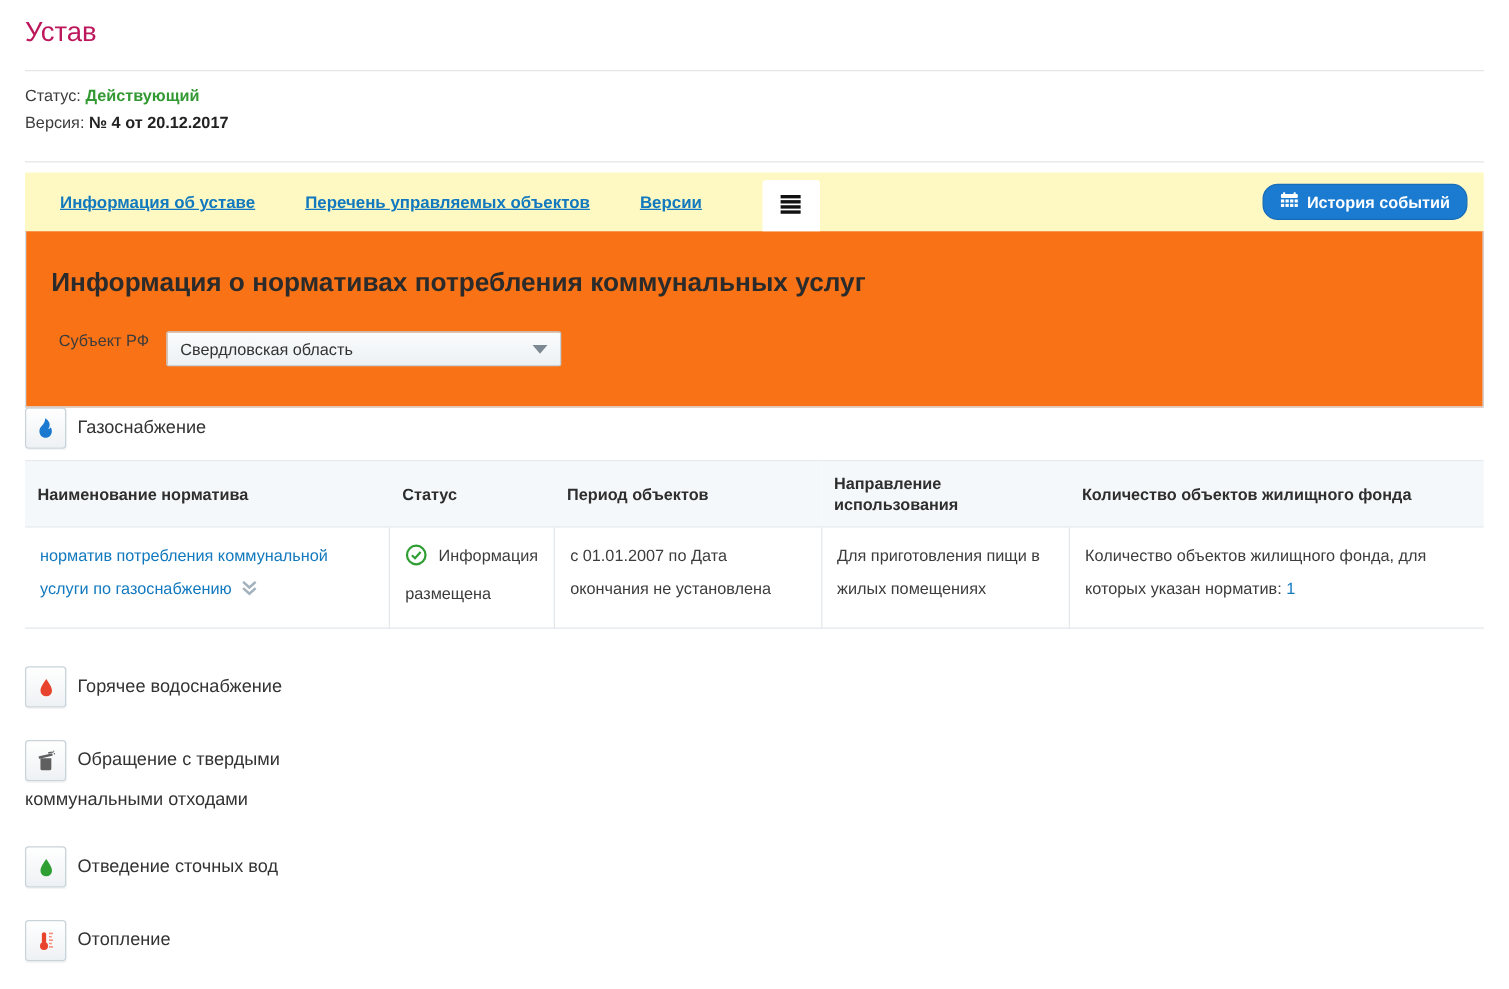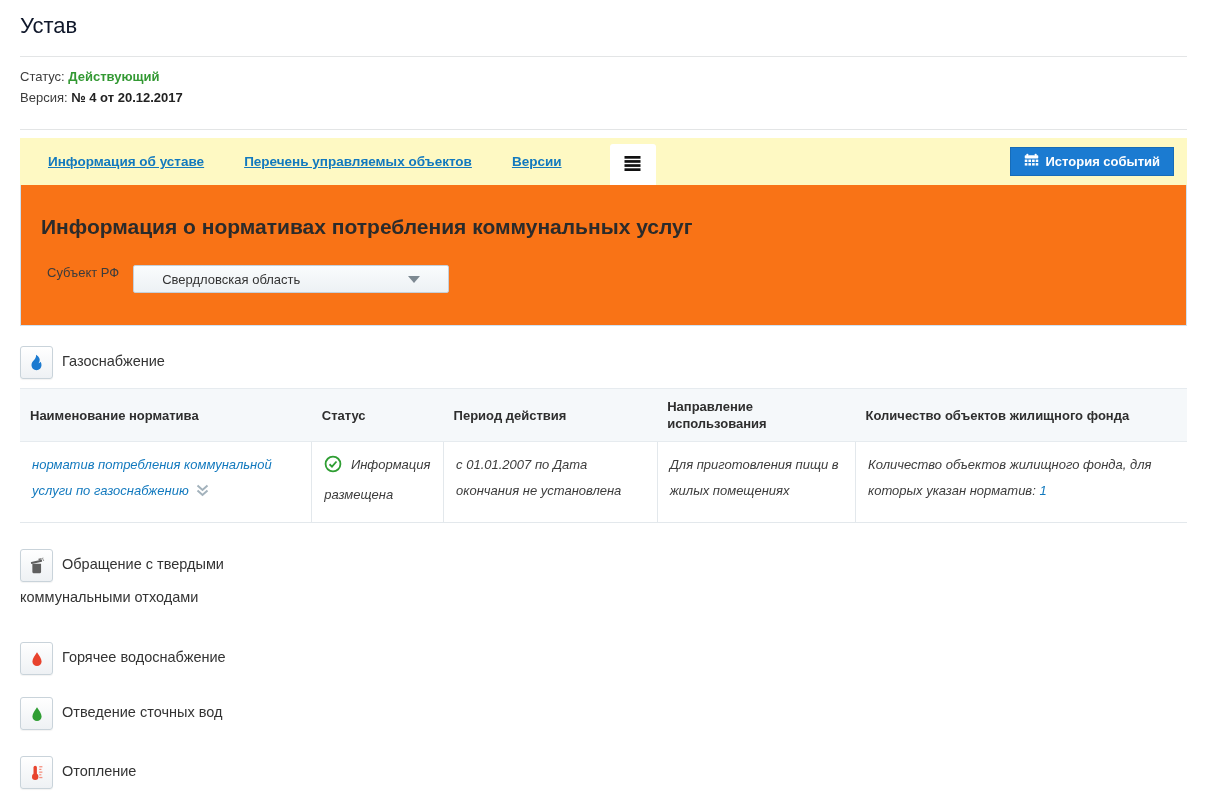--- a/index.html
+++ b/index.html
@@ -6,21 +6,21 @@
   html,body { background:#fff; }
   body {
     width: 1207px; height: 791px; overflow: hidden;
     font-family: "Liberation Sans", sans-serif;
     color: #333; font-size: 13px;
   }
   a { cursor: pointer; }
   .wrap { padding: 0 20px; }
 
   
-  .page-title { font-size: 22px; font-weight: 400; color:#0f172a; margin: 13px 0 17px; }
+  .page-title { font-size: 22px; font-weight: 400; color:#be185d; margin: 13px 0 17px; }
   .divider { border: none; border-top: 1px solid #e3e5e6; height: 0; }
   .meta { padding: 10px 0 21px; }
   .meta .line { line-height: 20.5px; color:#3c3c3c; }
   .meta .val { font-weight: 700; color:#222; }
   .meta .val.green { color: #339933; }
 
   
   .tabbar {
     margin-top: 8px; height: 47px; background: #fef9c3;
     display: flex; align-items: center; padding: 0 13px 0 28px;
@@ -29,69 +29,69 @@
     color: #1279be; font-weight: 700; font-size: 13.5px;
     text-decoration: underline; margin-right: 40px; white-space: nowrap;
   }
   .tab-active {
     width: 46px; height: 41px; background: #fff; border-radius: 3px 3px 0 0;
     align-self: flex-end; display: flex; align-items: center; justify-content: center;
     margin-left: 8px; cursor: pointer;
   }
   .btn-history {
     margin-left: auto; height: 29px; padding: 0 13px;
-    background: #1b7bd1; border: 1px solid #176cb8; border-radius: 0;
+    background: #1b7bd1; border: 1px solid #176cb8; border-radius: 12px;
     color: #fff; font-weight: 700; font-size: 13px;
     display: inline-flex; align-items: center; gap: 7px; cursor: pointer;
     font-family: "Liberation Sans", sans-serif;
   }
 
   
   .panel { background:#f97316; border:1px solid #cfe2f2; border-top:none; padding: 30px 0 32px; }
   .panel-heading { font-size: 21px; font-weight: 700; color:#2b2b2b; margin-left: 20px; line-height: 24px; }
   .subject-row { display: flex; align-items: flex-start; gap: 14px; margin: 26px 0 0 26px; }
   .subject-label { color:#3c3c3c; }
   .select {
     width: 316px; height: 28px; border: 1px solid #c5d0d9; border-radius: 2px;
     background: linear-gradient(#fafcfd, #edf1f4);
     display: flex; align-items: center; justify-content: space-between;
-    padding: 0 28px; cursor: pointer; color:#333;
+    padding: 0 10px; cursor: pointer; color:#333;
   }
   .caret-down {
     width: 0; height: 0;
     border-left: 6px solid transparent; border-right: 6px solid transparent;
     border-top: 7px solid #7d8992;
   }
 
   
   .svc { font-size: 14.5px; color:#333; line-height: 30px; }
   .svc .ic {
     width: 33px; height: 33px; border: 1px solid #c9d3da; border-radius: 3px;
     background: linear-gradient(#ffffff, #eef1f4);
     display: inline-flex; align-items: center; justify-content: center;
     vertical-align: middle; margin-right: 9px; cursor: pointer;
     box-shadow: 0 1px 1px rgba(0,0,0,.05);
   }
-  .svc-gas { margin-top: 20px; }
+  .svc-gas { }
   .svc-hot { margin-top: 30px; }
   .svc-waste { margin-top: 26px; width: 228px; }
   .svc-sewage { margin-top: 22px; }
   .svc-heat { margin-top: 26px; }
 
   
   table.norms { width: 100%; border-collapse: collapse; margin-top: 9px; font-size: 13px; }
   table.norms th {
     background: #f5f8fa; text-align: left; font-weight: 700; color:#2e2e2e;
     padding: 9px 10px; border-top: 1px solid #e6ebef; border-bottom: 1px solid #e6ebef;
     line-height: 17px; vertical-align: middle;
   }
   table.norms td {
     vertical-align: top; padding: 10px 12px 14px;
     border-bottom: 1px solid #e3e8ec; border-right: 1px solid #e3e8ec;
-    line-height: 26px; color:#3c3c3c;font-style:italic;
+    line-height: 26px; color:#3c3c3c;
   }
   table.norms td:last-child { border-right: none; }
   .cell-link { color: #1279be; text-decoration: none; }
   .count-link { color: #1279be; text-decoration: none; }
   .chev { vertical-align: -2px; margin-left: 4px; cursor: pointer; }
   .okicon { vertical-align: -4px; margin-right: 5px; }
 </style>
 </head>
 <body>
 
@@ -172,21 +172,21 @@
       <col style="width:25%">
         <col style="width:11.3%">
         <col style="width:18.3%">
       <col style="width:17%">
         <col style="width:28.4%">
     </colgroup>
     <thead>
       <tr>
         <th>Наименование норматива</th>
         <th>Статус</th>
-        <th>Период действия</th>
+        <th>Период объектов</th>
         <th>Направление использования</th>
         <th>Количество объектов жилищного фонда</th>
       </tr>
     </thead>
     <tbody>
       <tr>
         <td>
           <a class="cell-link">норматив потребления коммунальной услуги по газоснабжению</a><span class="chev">
             <svg width="13" height="13" viewBox="0 0 13 13" fill="none">
               <path d="M1.5 1.5 L6.5 6 L11.5 1.5" stroke="#a3b2bc" stroke-width="2"></path>
@@ -205,41 +205,41 @@
         <td>с 01.01.2007 по Дата окончания не установлена</td>
         <td>Для приготовления пищи в жилых помещениях</td>
         <td>
           <span>Количество объектов жилищного фонда, для которых указан норматив:</span>
           <a class="count-link">1</a>
         </td>
       </tr>
     </tbody>
   </table>
 
+  <div class="svc svc-hot">
+    <span class="ic">
+      <svg width="16" height="16" viewBox="0 0 16 16">
+        <path fill="#e8432d" d="M8 1.2C6.2 4 3.4 7.4 3.4 10.5a4.6 4.6 0 0 0 9.2 0C12.6 7.4 9.8 4 8 1.2z"></path>
+      </svg>
+    </span><span>Горячее водоснабжение</span>
+  </div>
+
   <div class="svc svc-waste">
     <span class="ic">
       <svg width="17" height="17" viewBox="0 0 16 16">
         <g fill="#5f5f5f">
           <path d="M4.1 6.3h8.2v7.9a1 1 0 0 1-1 1H5.1a1 1 0 0 1-1-1z"></path>
           <rect x="2.7" y="3.6" width="10.6" height="1.9" rx="0.5" transform="rotate(-13 8 4.5)"></rect>
           <rect x="9.9" y="1.4" width="2.8" height="1.2" transform="rotate(-13 11.3 2)"></rect>
           <circle cx="13.4" cy="1.7" r="0.55"></circle>
           <circle cx="14.6" cy="2.9" r="0.55"></circle>
           <circle cx="14.1" cy="0.9" r="0.45"></circle>
         </g>
       </svg>
     </span><span>Обращение с твердыми коммунальными отходами</span>
-  </div>
-
-  <div class="svc svc-hot">
-    <span class="ic">
-      <svg width="16" height="16" viewBox="0 0 16 16">
-        <path fill="#e8432d" d="M8 1.2C6.2 4 3.4 7.4 3.4 10.5a4.6 4.6 0 0 0 9.2 0C12.6 7.4 9.8 4 8 1.2z"></path>
-      </svg>
-    </span><span>Горячее водоснабжение</span>
   </div>
 
   <div class="svc svc-sewage">
     <span class="ic">
       <svg width="16" height="16" viewBox="0 0 16 16">
         <path fill="#2f9e33" d="M8 1.2C6.2 4 3.4 7.4 3.4 10.5a4.6 4.6 0 0 0 9.2 0C12.6 7.4 9.8 4 8 1.2z"></path>
       </svg>
     </span><span>Отведение сточных вод</span>
   </div>
 

